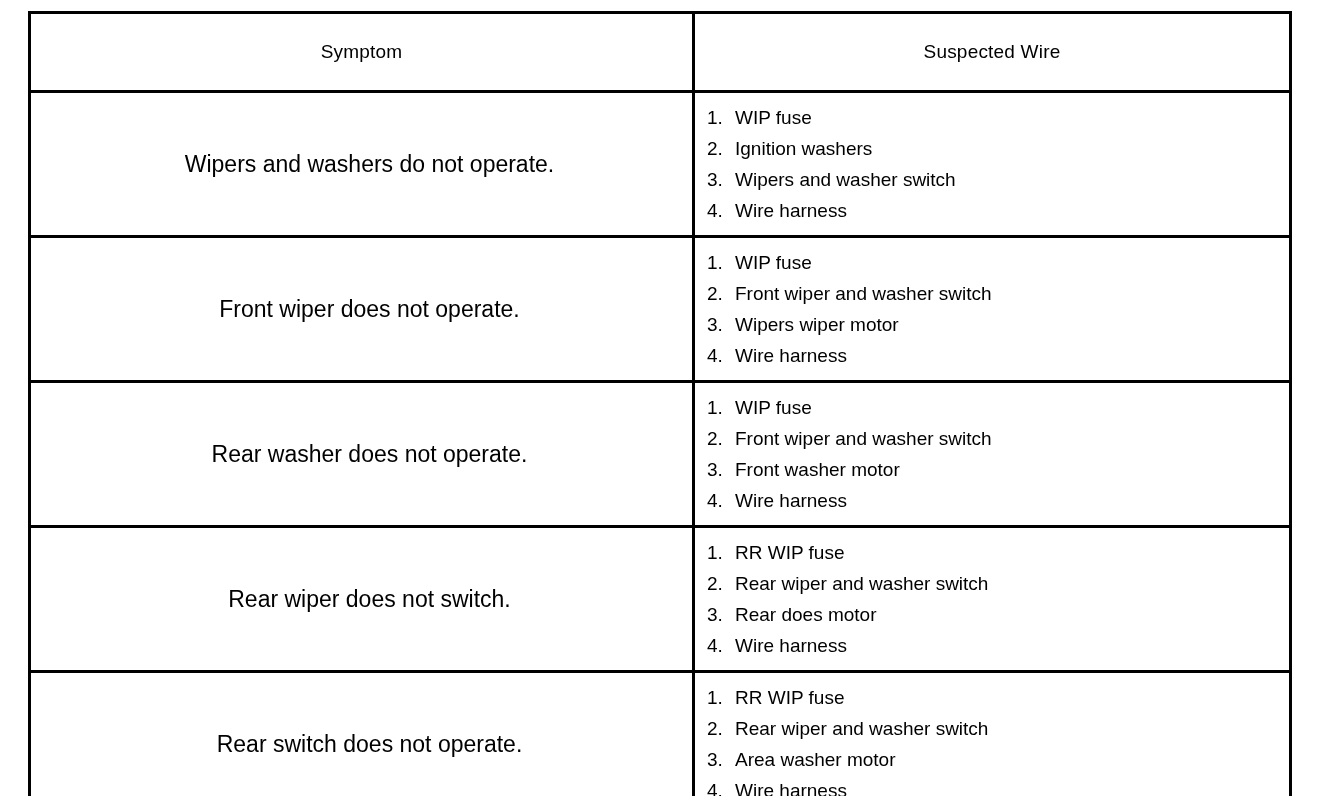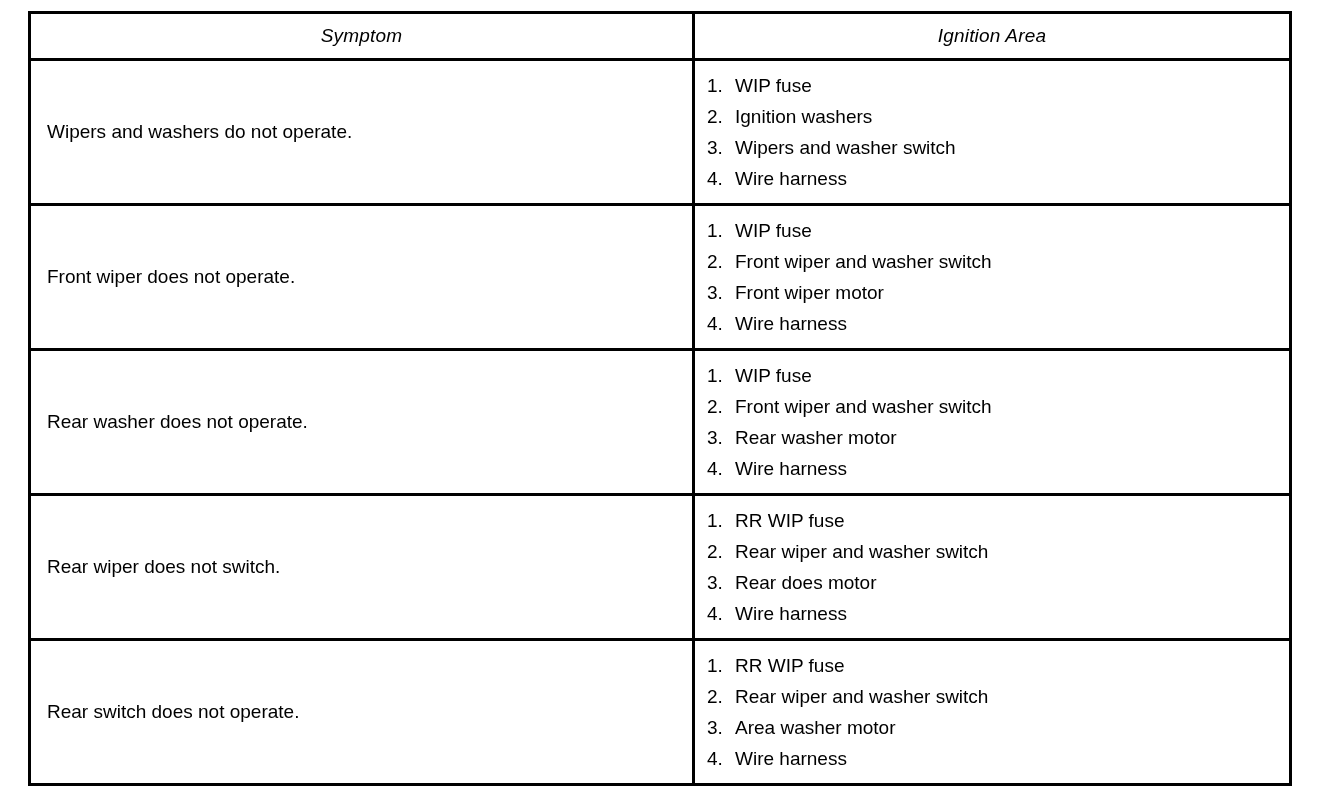--- a/index.html
+++ b/index.html
@@ -46,30 +46,29 @@
   }
 
   
   .diag-table thead th {
     height: 44px;
     text-align: center;
     font-weight: normal;
     font-size: 19px;
     letter-spacing: 0.2px;
     line-height: 1.1;
-    padding: 0 6px;
-    font-style: italic;
+    padding: 16px 6px;
   }
 
   
   td.symptom-cell {
     padding: 0 0 0 16px;
-    font-size: 19px;
+    font-size: 23px;
     line-height: 1.25;
-    text-align: left;
+    text-align: center;
     vertical-align: middle;
   }
 
   
   td.area-cell {
     padding: 9px 0 9px 12px;
     vertical-align: middle;
   }
 
   .area-list {
@@ -107,21 +106,21 @@
 
   <table class="diag-table">
     <colgroup>
       <col class="col-symptom">
       <col class="col-area">
     </colgroup>
 
     <thead>
       <tr>
         <th>Symptom</th>
-        <th>Ignition Area</th>
+        <th>Suspected Wire</th>
       </tr>
     </thead>
 
     <tbody>
 
       <tr>
         <td class="symptom-cell">Wipers and washers do not operate.</td>
         <td class="area-cell">
           <ul class="area-list">
             <li>
@@ -151,21 +150,21 @@
             <li>
               <span class="area-num">1.</span>
               <span class="area-text">WIP fuse</span>
             </li>
             <li>
               <span class="area-num">2.</span>
               <span class="area-text">Front wiper and washer switch</span>
             </li>
             <li>
               <span class="area-num">3.</span>
-              <span class="area-text">Front wiper motor</span>
+              <span class="area-text">Wipers wiper motor</span>
             </li>
             <li>
               <span class="area-num">4.</span>
               <span class="area-text">Wire harness</span>
             </li>
           </ul>
         </td>
       </tr>
 
       <tr>
@@ -175,21 +174,21 @@
             <li>
               <span class="area-num">1.</span>
               <span class="area-text">WIP fuse</span>
             </li>
             <li>
               <span class="area-num">2.</span>
               <span class="area-text">Front wiper and washer switch</span>
             </li>
             <li>
               <span class="area-num">3.</span>
-              <span class="area-text">Rear washer motor</span>
+              <span class="area-text">Front washer motor</span>
             </li>
             <li>
               <span class="area-num">4.</span>
               <span class="area-text">Wire harness</span>
             </li>
           </ul>
         </td>
       </tr>
 
       <tr>

